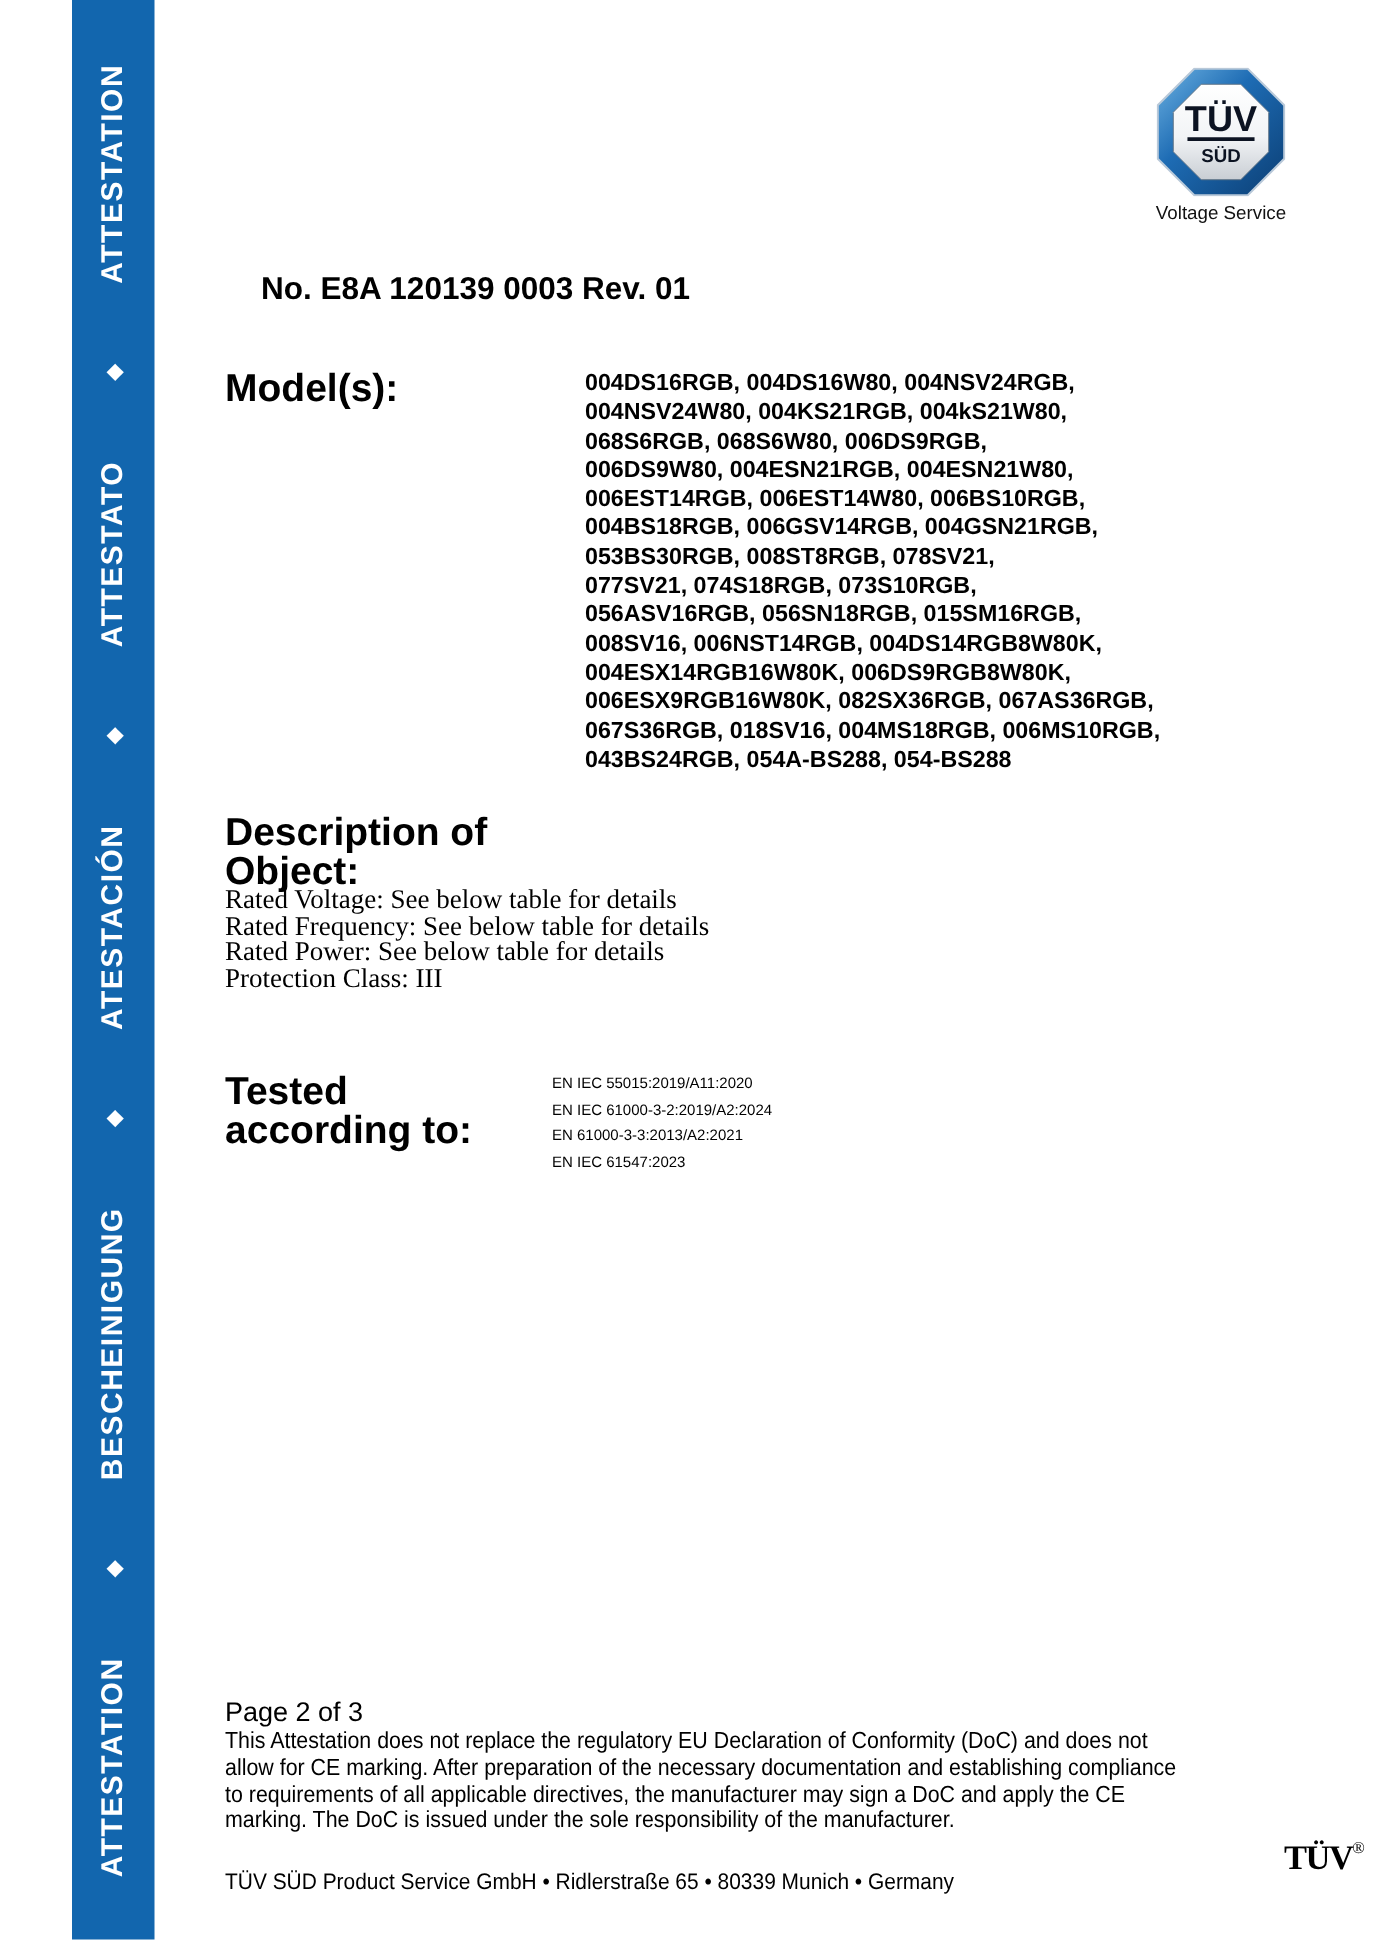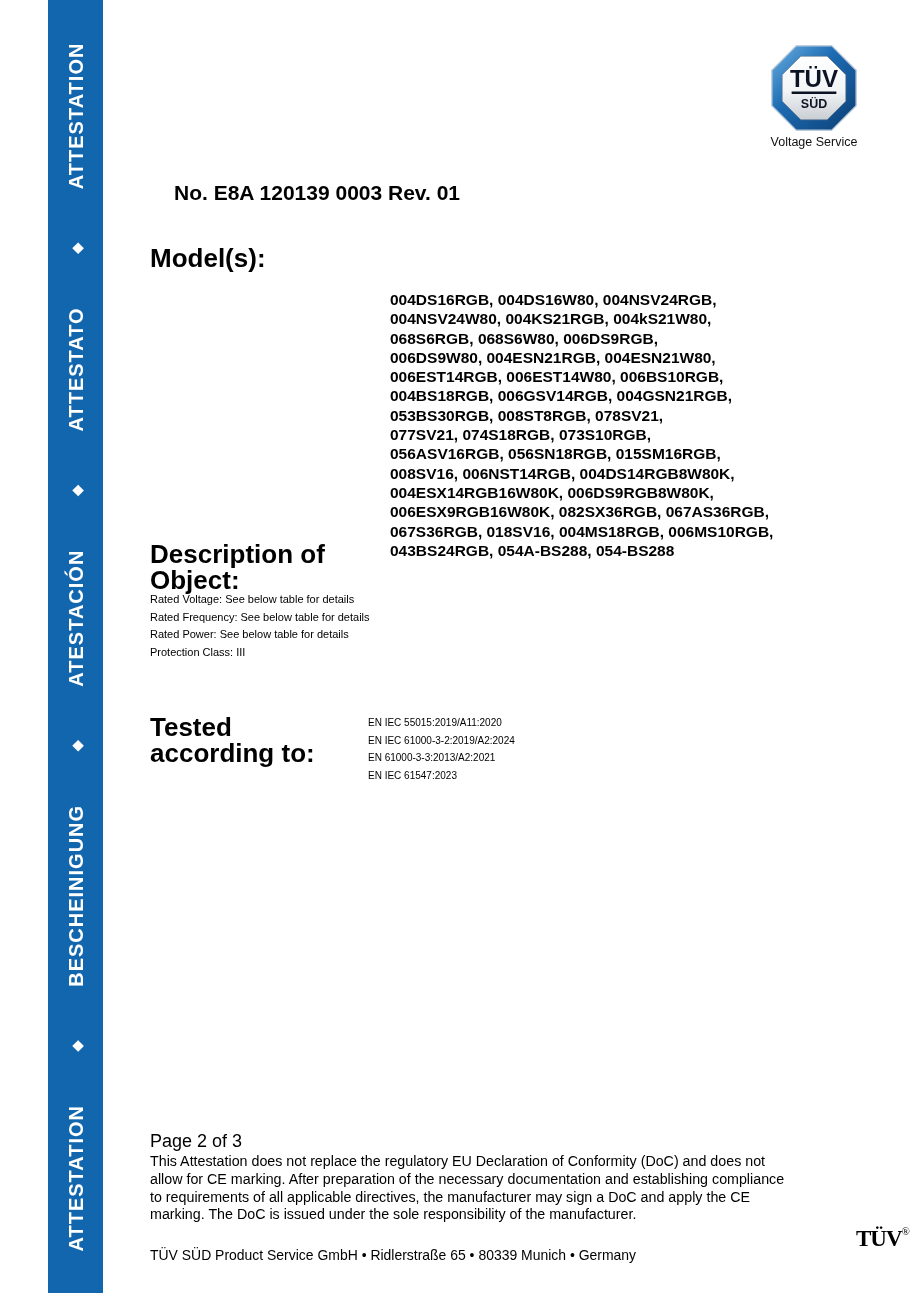--- a/index.html
+++ b/index.html
@@ -42,29 +42,29 @@
     position:absolute;left:150px;top:181px;
     font-size:21px;font-weight:700;white-space:nowrap;margin-left:24px;
   }
   
   .row-label{
     position:absolute;left:150px;width:235px;
     font-size:26px;font-weight:700;line-height:26px;white-space:pre-line;
   }
   .row-value-bold{
     position:absolute;left:390px;width:480px;
-    font-size:15.5px;font-weight:700;line-height:19.3px;white-space:pre-line;margin-top:44px;
+    font-size:15.5px;font-weight:700;line-height:19.3px;white-space:pre-line;
   }
   .row-value{
     position:absolute;left:368px;width:480px;
     font-size:10px;line-height:17.6px;white-space:pre-line;
   }
   .body-lines{
     position:absolute;left:150px;width:500px;
-    font-size:11px;line-height:17.7px;white-space:pre-line;
+    font-size:18px;line-height:17.7px;white-space:pre-line;font-family:Liberation Serif, serif;
   }
   
   .page-num{
     position:absolute;left:150px;top:1131px;font-size:18px;
   }
   .disclaimer{
     position:absolute;left:150px;top:1152px;width:790px;
     font-size:15.5px;line-height:17.8px;white-space:pre-line;
     transform:scaleX(0.92);transform-origin:left top;
   }

